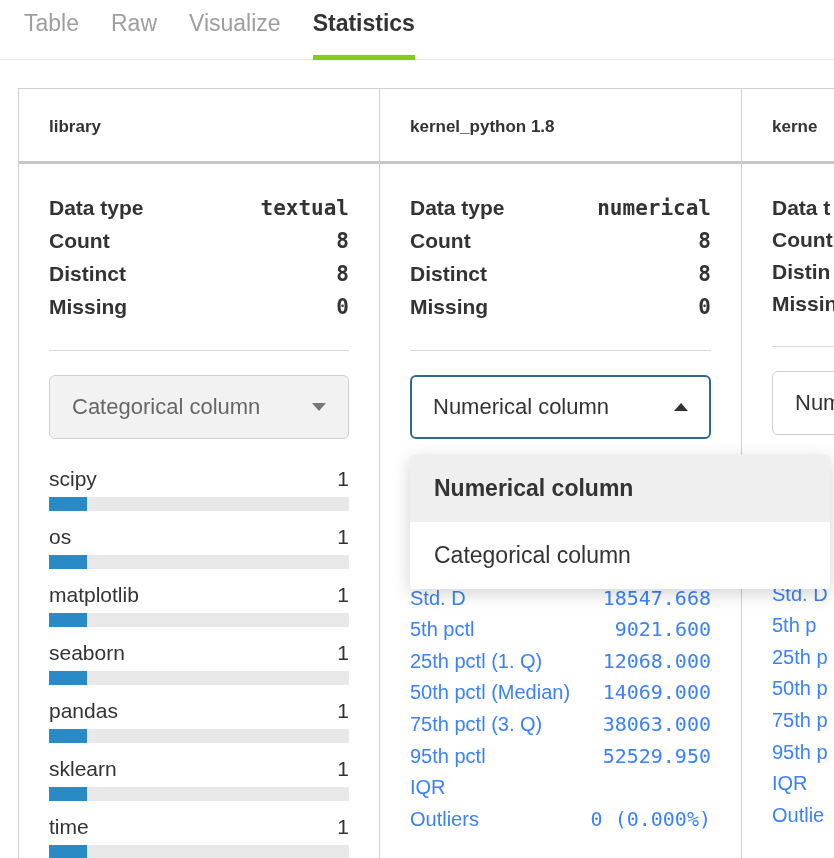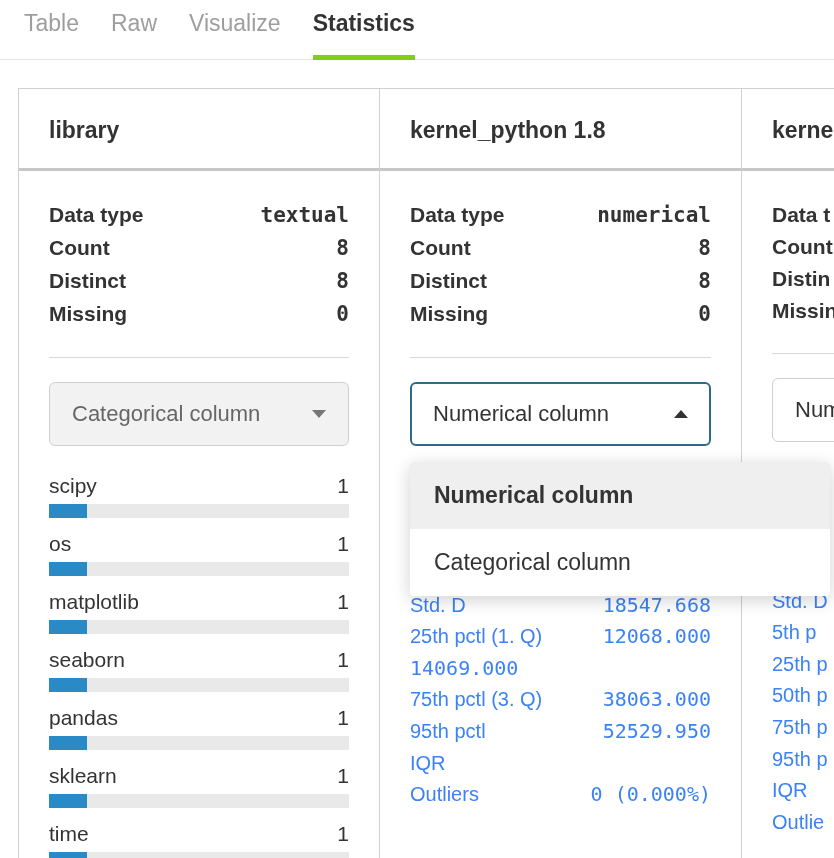--- a/index.html
+++ b/index.html
@@ -43,21 +43,21 @@
     min-width: 362px;
     flex: 0 0 362px;
     background: #fff;
   }
   .card + .card {
     border-left: none;
   }
   .card-header {
     padding: 28px 30px 24px 30px;
     border-bottom: 3px solid #c7c7c7;
-    font-size: 23px;
+    font-size: 17px;
     font-weight: 700;
     color: #333;
   }
   .card-body {
     padding: 28px 30px 0 30px;
   }
   .kv-block {
     margin-bottom: 26px;
   }
   .kv-row {
@@ -316,24 +316,29 @@
           <div class="dropdown-item selected">Numerical column</div>
           <div class="dropdown-item">Categorical column</div>
         </div>
       </div>
       <div class="stat-block">
         <div class="stat-row">
             <span class="k">Std. D</span>
             <span class="v">18547.668</span>
           </div>
         <div class="stat-row">
+            <span class="k">5th pctl</span>
+            <span class="v">9021.600</span>
+          </div>
+        <div class="stat-row">
             <span class="k">25th pctl (1. Q)</span>
             <span class="v">12068.000</span>
           </div>
         <div class="stat-row">
+            <span class="k">50th pctl (Median)</span>
             <span class="v">14069.000</span>
           </div>
         <div class="stat-row">
             <span class="k">75th pctl (3. Q)</span>
             <span class="v">38063.000</span>
           </div>
         <div class="stat-row">
             <span class="k">95th pctl</span>
             <span class="v">52529.950</span>
           </div>

